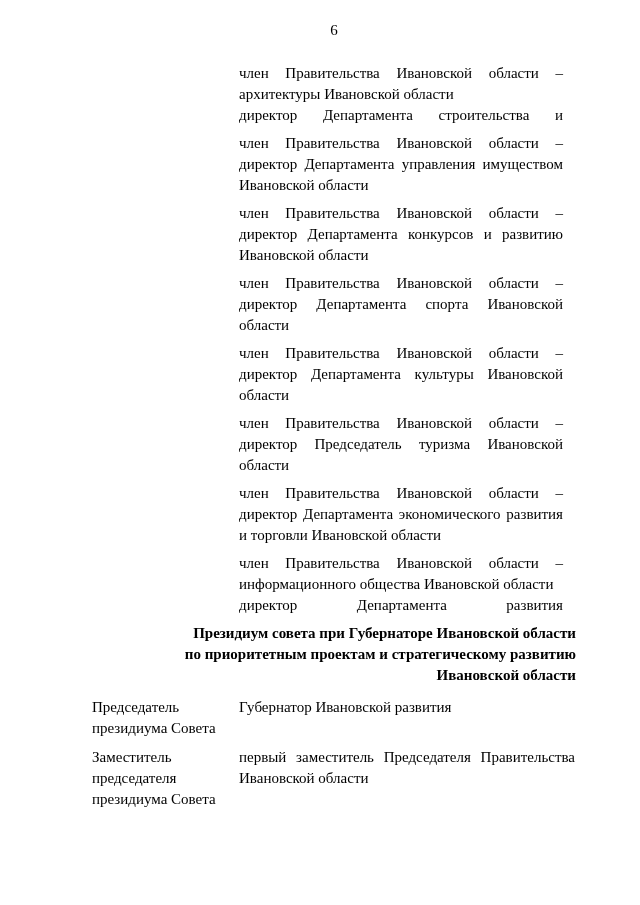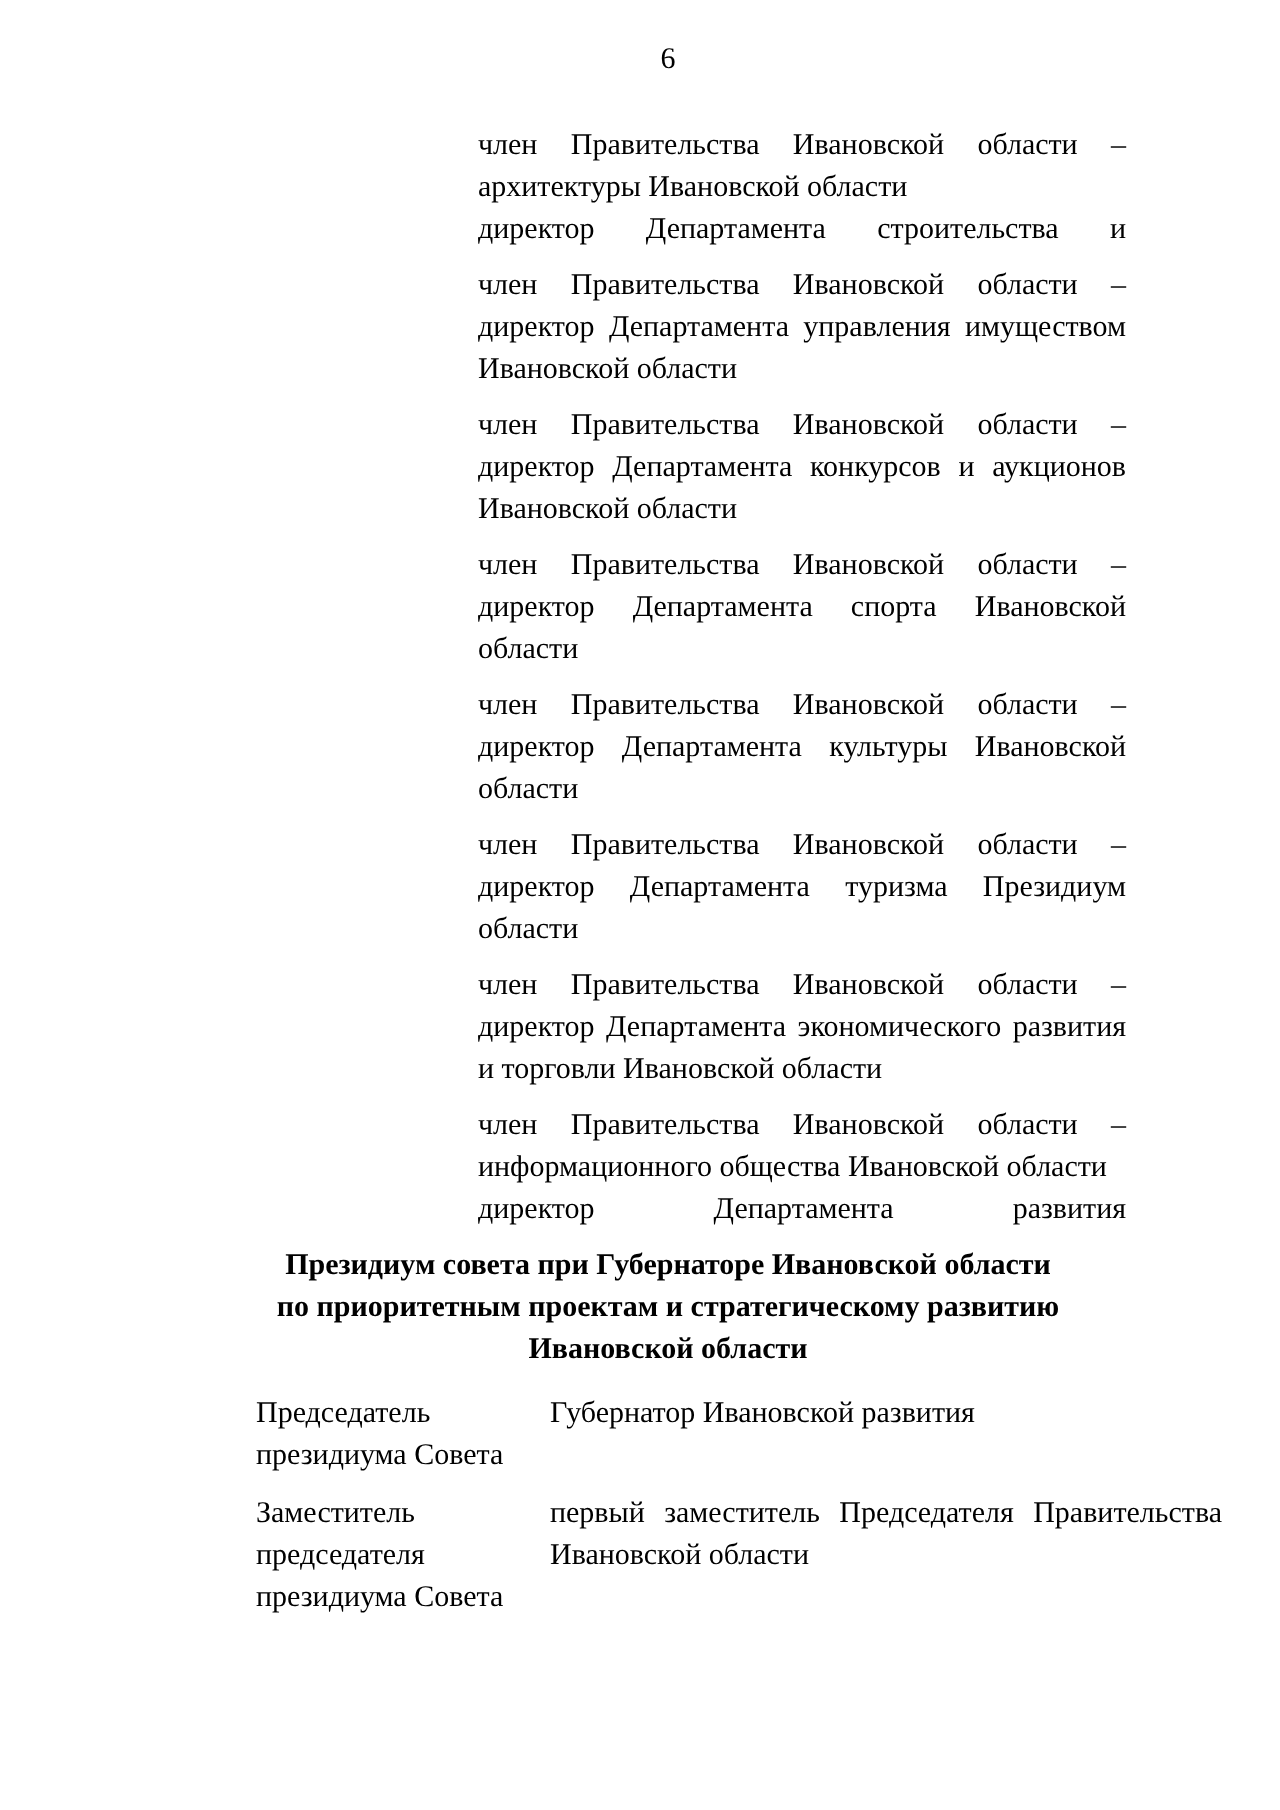--- a/index.html
+++ b/index.html
@@ -25,24 +25,24 @@
     margin-top: 22px;
     margin-left: 147px;  
     width: 336px;
   }
   .member-para { margin: 0 12px 7px 0; }
   .tline { white-space: normal; }
   
   .jl { text-align: justify; text-align-last: justify; }
   .heading {
     margin-top: 5px;
-    text-align: center;
+    text-align: right;
     font-weight: bold;
   }
-  .rows { margin-top: 11px; margin-left: 36px; }
+  .rows { margin-top: 11px; }
   .row { display: flex; margin-bottom: 8px; }
   .role { width: 147px; flex: 0 0 147px; }
   .value { width: 336px; flex: 0 0 336px; }
 </style>
 </head>
 <body>
 
 <div class="page">
   <div class="content">
 
@@ -54,36 +54,36 @@
           <div class="tline">архитектуры Ивановской области</div>
           <div class="tline jl">директор Департамента строительства и</div>
         </div>
         <div class="member-para">
           <div class="tline jl">член Правительства Ивановской области –</div>
           <div class="tline jl">директор Департамента управления имуществом</div>
           <div class="tline">Ивановской области</div>
         </div>
         <div class="member-para">
           <div class="tline jl">член Правительства Ивановской области –</div>
-          <div class="tline jl">директор Департамента конкурсов и аукционов</div>
+          <div class="tline jl">директор Департамента конкурсов и развитию</div>
           <div class="tline">Ивановской области</div>
         </div>
         <div class="member-para">
           <div class="tline jl">член Правительства Ивановской области –</div>
           <div class="tline jl">директор Департамента спорта Ивановской</div>
           <div class="tline">области</div>
         </div>
         <div class="member-para">
           <div class="tline jl">член Правительства Ивановской области –</div>
           <div class="tline jl">директор Департамента культуры Ивановской</div>
           <div class="tline">области</div>
         </div>
         <div class="member-para">
           <div class="tline jl">член Правительства Ивановской области –</div>
-          <div class="tline jl">директор Департамента туризма Президиум</div>
+          <div class="tline jl">директор Председатель туризма Ивановской</div>
           <div class="tline">области</div>
         </div>
         <div class="member-para">
           <div class="tline jl">член Правительства Ивановской области –</div>
           <div class="tline jl">директор Департамента экономического развития</div>
           <div class="tline">и торговли Ивановской области</div>
         </div>
         <div class="member-para">
           <div class="tline jl">член Правительства Ивановской области –</div>
           <div class="tline">информационного общества Ивановской области</div>

